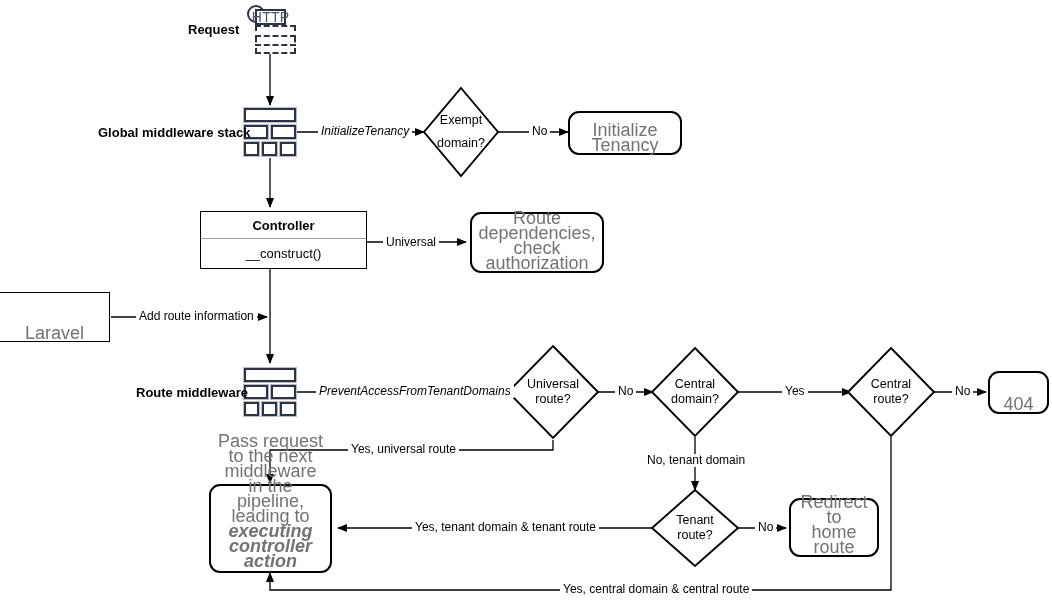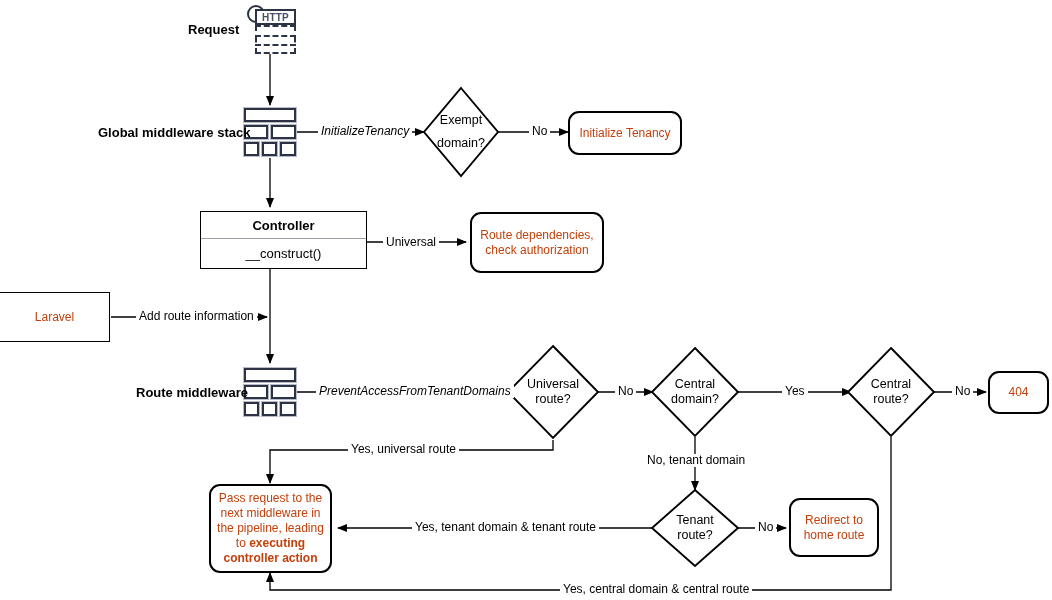--- a/index.html
+++ b/index.html
@@ -52,26 +52,26 @@
     line-height: 15px;
     color: #000000;
     pointer-events: none;
   }
   .boxnode {
     position: absolute;
     box-sizing: border-box;
     background: #ffffff;
     border: 1.6px solid #000000;
     display: flex;
-    align-items: center;
+    align-items: flex-end;
     justify-content: center;
     text-align: center;
-    font-size: 12px;
+    font-size: 18px;
     line-height: 15px;
-    color: #c2410c;
+    color: #737373;
   }
   .rounded { border-radius: 11px; border-width: 2.4px; }
   .sharp { border-width: 1.2px; }
   .ctrl-box {
     position: absolute;
     box-sizing: border-box;
     background: #ffffff;
     border: 1.3px solid #000000;
     display: flex;
     flex-direction: column;
@@ -97,46 +97,46 @@
     box-sizing: border-box;
     background: #ffffff;
     border: 2.4px solid #2b3345;
     outline: 1px solid #b8bcc6;
     height: 14px;
   }
   
   .http-icon { position: absolute; width: 50px; height: 52px; }
   .http-head {
     position: absolute; left: 9px; top: 5px;
-    width: 41px; height: 16px;
+    width: 31px; height: 16px;
     box-sizing: border-box;
     border: 2.4px solid #2b3345;
     background: #ffffff;
     display: flex; align-items: center; justify-content: center;
-    font-size: 10px; color: #4a5160; letter-spacing: .2px; font-weight: bold;
+    font-size: 14px; color: #4a5160; letter-spacing: .2px;
   }
   .http-circle {
     position: absolute; left: 1px; top: 1px;
     width: 14px; height: 14px; border-radius: 50%;
     border: 2.4px solid #2b3345; background: #ffffff;
   }
   .http-body {
     position: absolute; left: 9px; top: 21px;
     width: 41px; height: 29px;
     box-sizing: border-box;
     border: 2.4px dashed #2b3345;
     background: #ffffff;
   }
   .http-dash {
     position: absolute; left: 9px;
     width: 41px; height: 0;
     border-top: 2.4px dashed #2b3345;
   }
   .pass-box-text { padding: 2px 6px; }
-  .b { font-weight: bold; }
+  .b { font-weight: bold; font-style: italic; }
 </style>
 </head>
 <body>
 
 <div id="canvas">
 
   <svg id="svg-layer" viewBox="0 0 1052 600" xmlns="http://www.w3.org/2000/svg">
     <defs>
       <marker id="arrow" markerWidth="10" markerHeight="8" refX="9" refY="4" orient="auto" markerUnits="userSpaceOnUse">
         <path d="M0,0 L10,4 L0,8 z" fill="#000000"></path>

